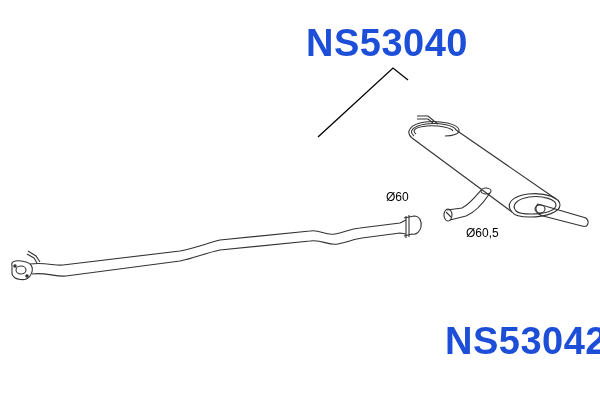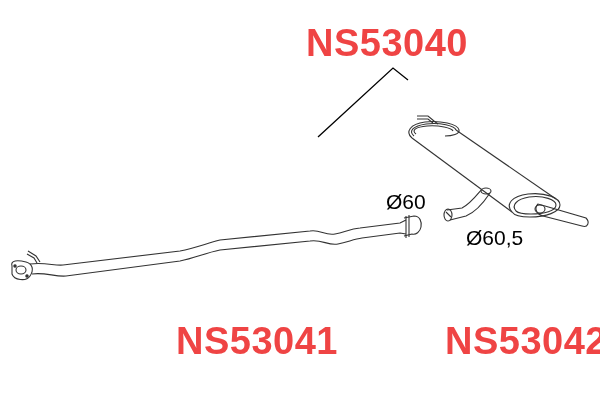--- a/index.html
+++ b/index.html
@@ -8,28 +8,28 @@
       width: 600px; height: 400px;
       background: #ffffff;
       overflow: hidden;
       font-family: "Liberation Sans", sans-serif;
     }
     .part-label {
       position: absolute;
       font-family: "Liberation Sans", sans-serif;
       font-weight: bold;
       font-size: 38px;
-      color: #ef4444;
+      color: #1d4ed8;
       line-height: 1;
       letter-spacing: 0.5px;
     }
     .dim-label {
       position: absolute;
       font-family: "Liberation Sans", sans-serif;
-      font-size: 21px;
+      font-size: 12px;
       color: #000000;
       line-height: 1;
     }
     svg.drawing { position: absolute; left: 0; top: 0; }
   </style>
 </head>
 <body>
 
 <div id="canvas">
 
@@ -80,20 +80,19 @@
       <path d="M490,193 C484,202 476,212 466,216 L450,220"></path>
       <ellipse cx="486" cy="191" rx="5" ry="3"></ellipse>
 
       <ellipse cx="448" cy="215" rx="4" ry="6"></ellipse>
       <path d="M446,212 L451,217"></path>
     </g>
   </svg>
 
   <div class="part-label" style="left:306px; top:24px;">NS53040</div>
 
-  <div class="part-label" style="left:176px; top:322px;">NS53041</div>
 
   <div class="part-label" style="left:421px; top:322px;margin-left:24px;">NS53042</div>
 
   <div class="dim-label" style="left:386px; top:191px;">Ø60</div>
 
   <div class="dim-label" style="left:466px; top:227px;">Ø60,5</div>
 </div>
 
 </body></html>

